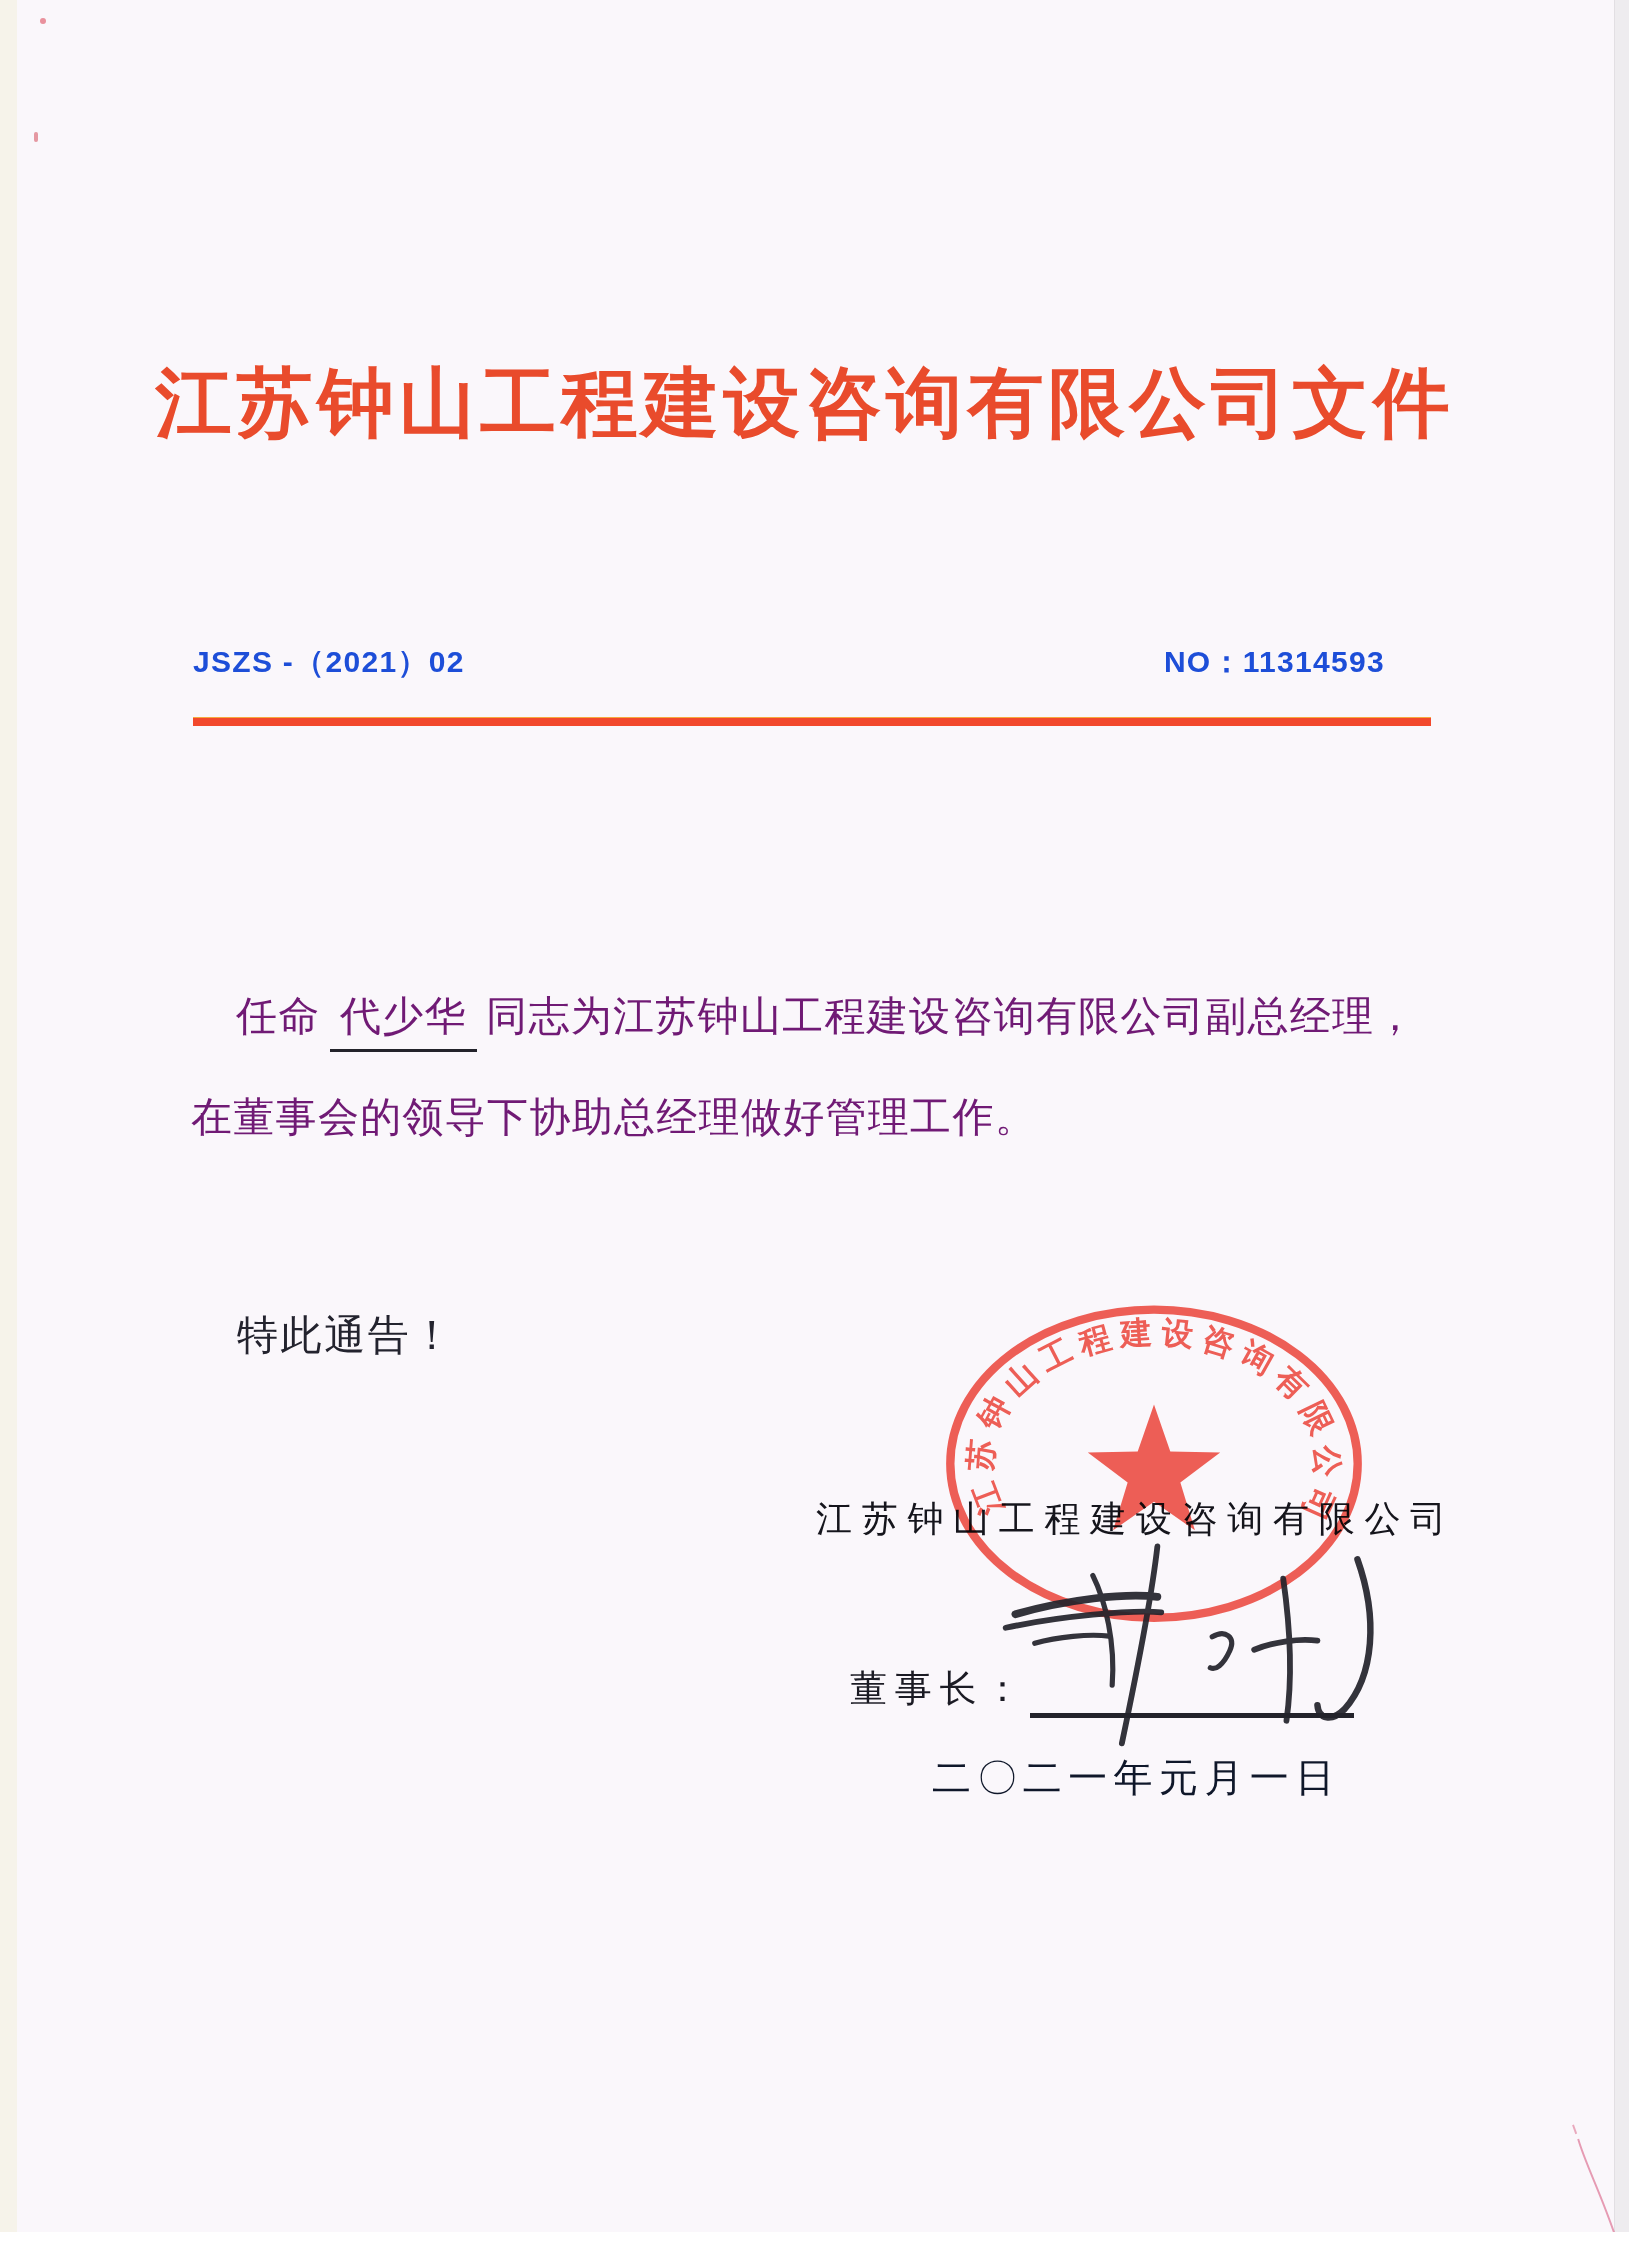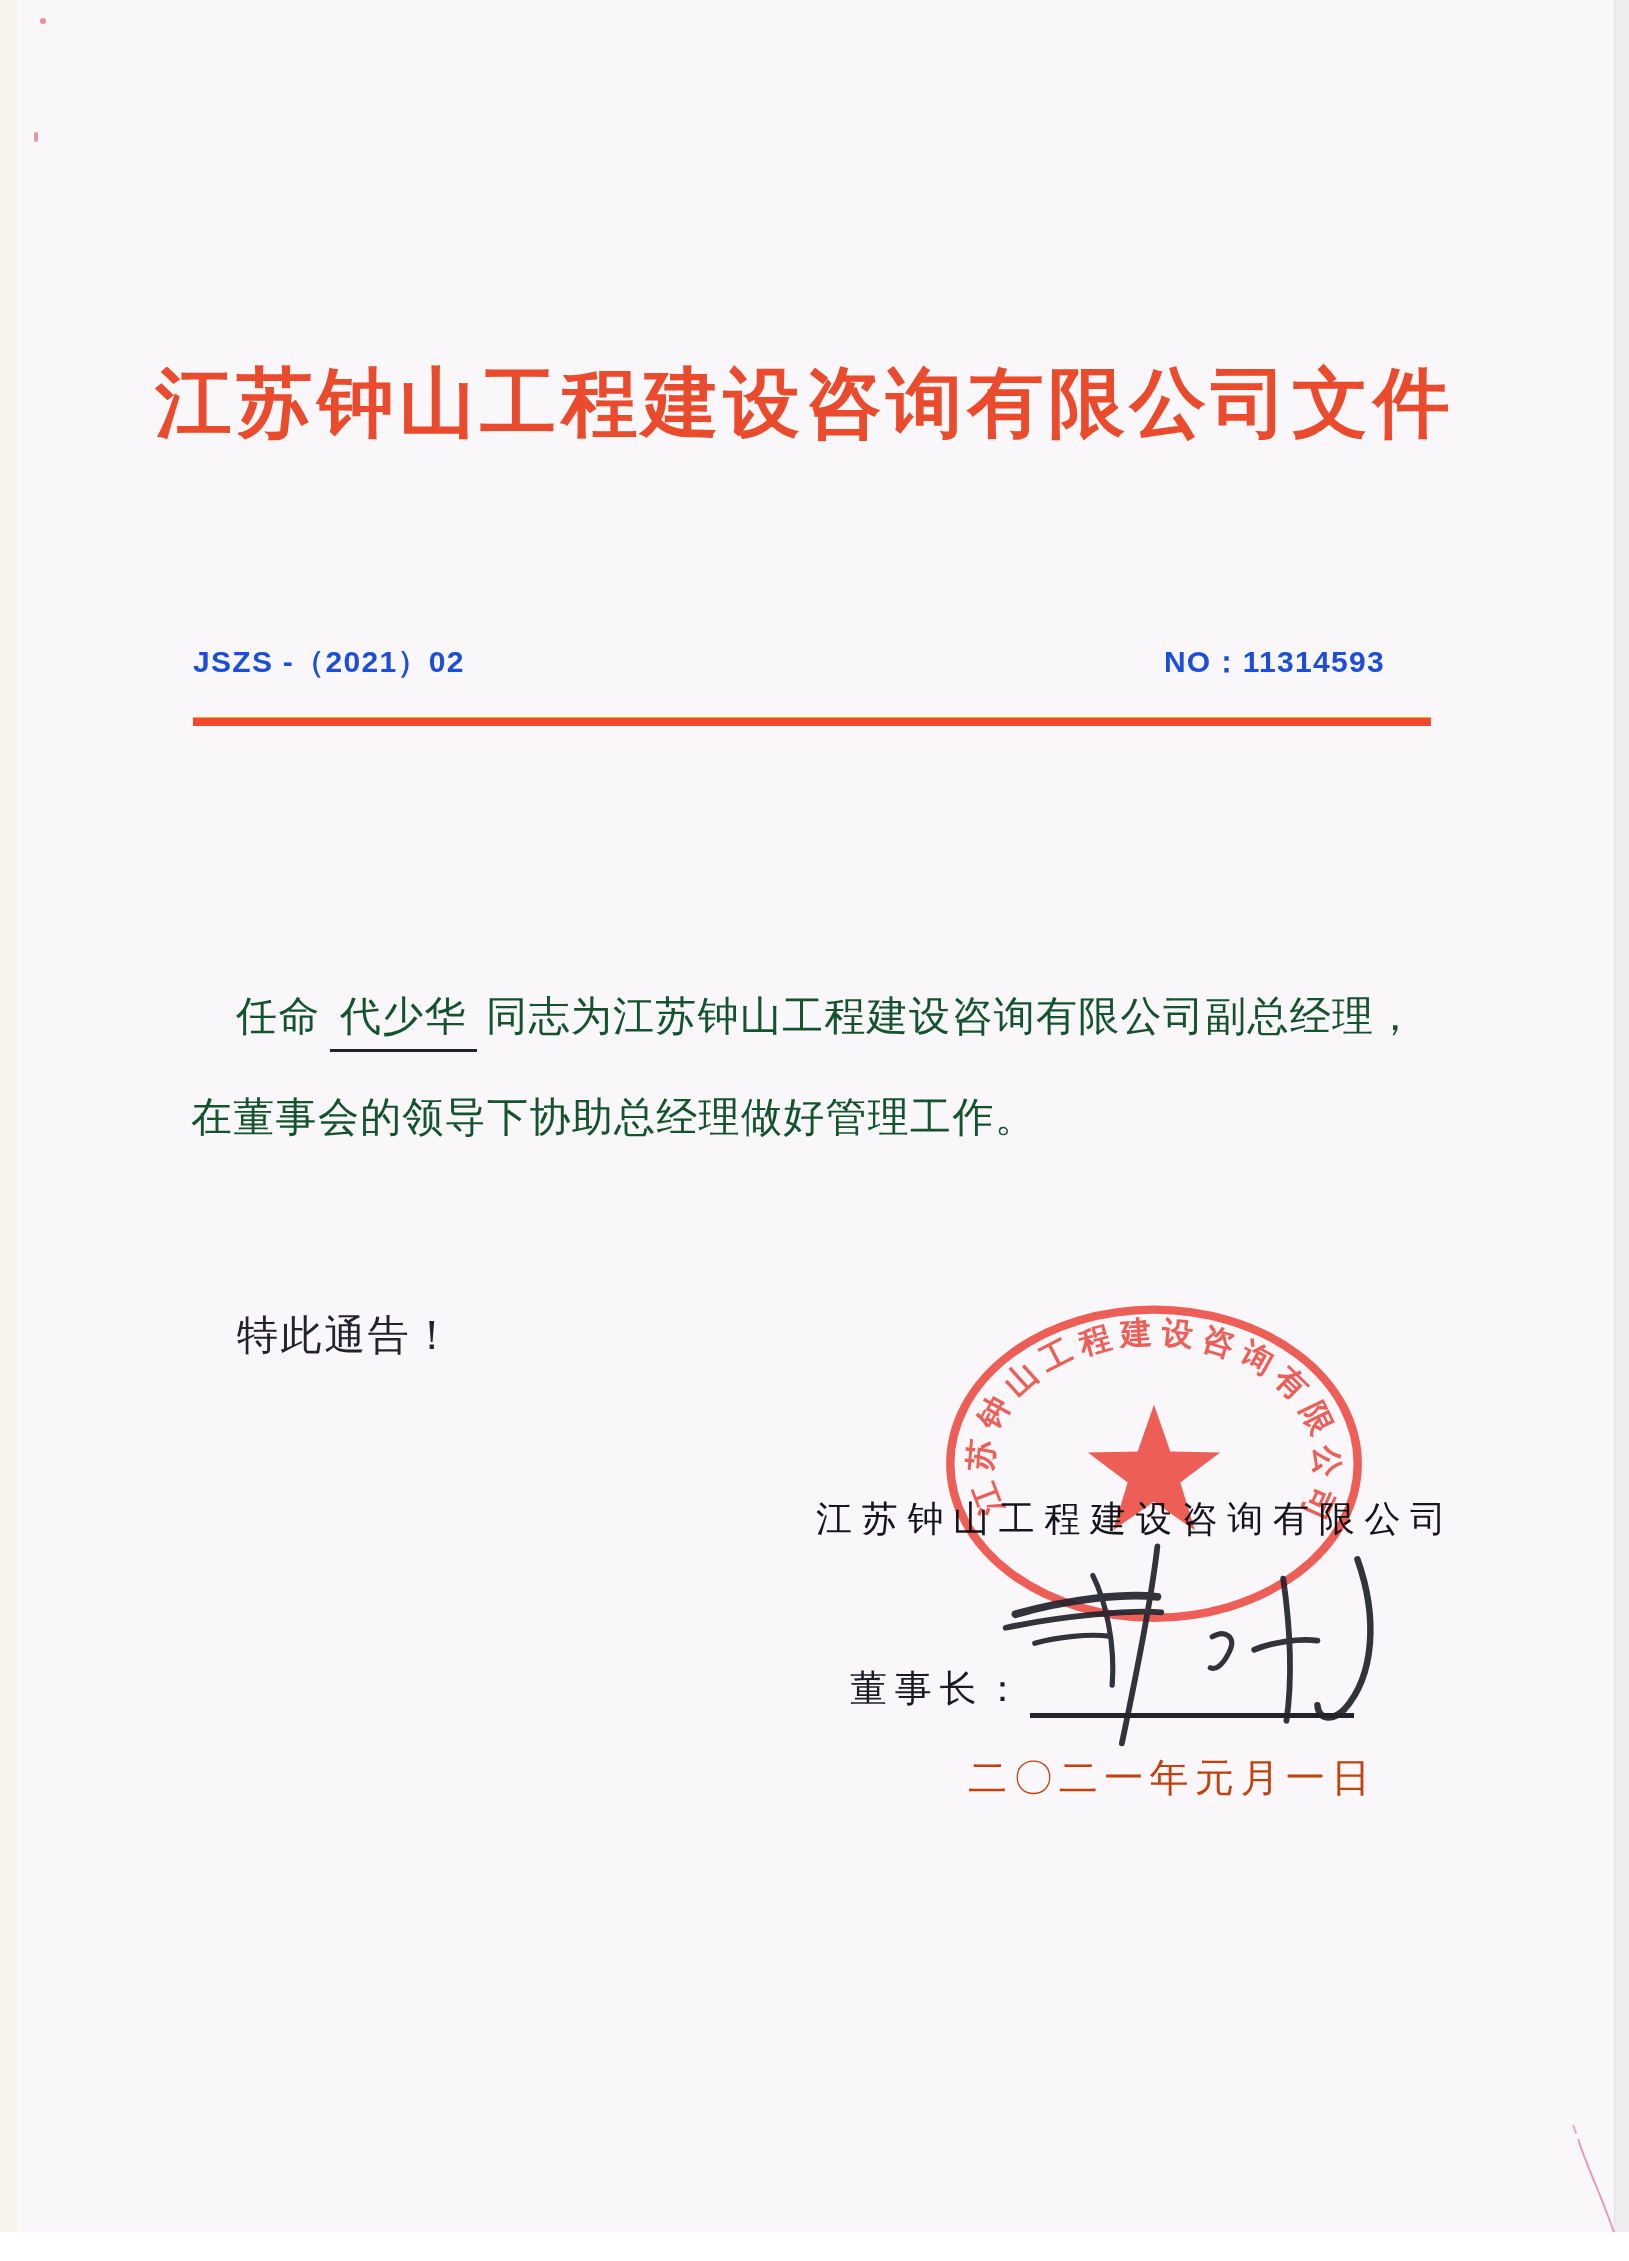--- a/index.html
+++ b/index.html
@@ -34,42 +34,42 @@
   }
   .red-rule{
     position:absolute;top:717px;left:193px;width:1238px;height:7.7px;
     background:#f2482c;border-top:1.9px solid #f6a93e;
   }
   .doc-title{
     position:absolute;top:803px;left:0;width:1630px;text-align:center;
     font-size:54px;font-weight:bold;letter-spacing:6.4px;color:#1d1d26;
   }
   
-  .body-line{position:absolute;font-size:41px;color:#14532d;letter-spacing:1.3px;white-space:nowrap;}
+  .body-line{position:absolute;font-size:41px;color:#701a75;letter-spacing:1.3px;white-space:nowrap;}
   .line1{top:989px;left:236px;}
   .line2{top:1090px;left:191px;}
   .appointee{
     display:inline-block;
     border-bottom:3.9px solid #23232b;
     padding:0 10.3px 5.2px 10.3px;margin:0 9px;
   }
   .notice{position:absolute;top:1308px;left:237px;font-size:41px;letter-spacing:2.6px;color:#23232e;}
   
   .company-name{
     position:absolute;top:1495px;left:816px;
     font-size:36px;letter-spacing:9.7px;color:#15151c;white-space:nowrap;z-index:2;
   }
   .chairman-label{
     position:absolute;top:1664px;left:850px;
     font-size:37px;letter-spacing:7.7px;color:#1b1b24;z-index:2;white-space:nowrap;
   }
   .sig-underline{position:absolute;top:1713px;left:1030px;width:324px;height:5.2px;background:#23232b;z-index:3;}
   .date-line{
     position:absolute;top:1751px;left:932px;
-    font-size:39px;letter-spacing:6.4px;color:#c2410c;white-space:nowrap;margin-left:36px;
+    font-size:39px;letter-spacing:6.4px;color:#0f172a;white-space:nowrap;
   }
   
   .seal{position:absolute;left:940px;top:1301px;width:428px;height:326px;z-index:5;mix-blend-mode:multiply;opacity:.88;}
   .seal text{font-family:"Liberation Serif","DejaVu Serif",serif;font-weight:bold;}
   .signature{position:absolute;left:996px;top:1540px;width:426px;height:213px;z-index:6;}
 </style>
 </head>
 <body>
 
 <div class="page">

